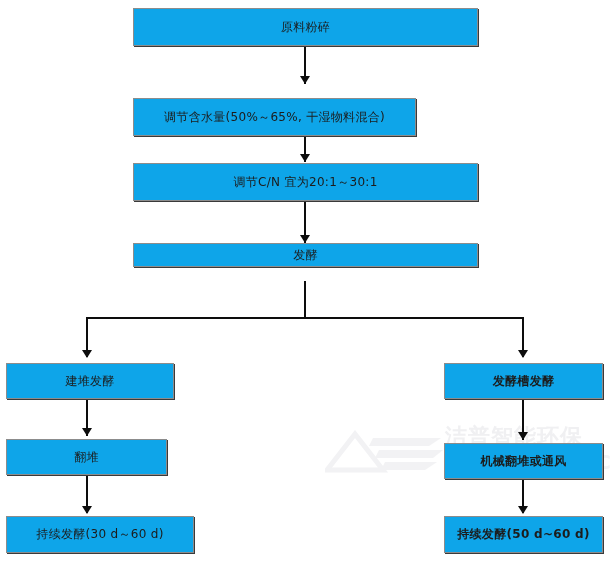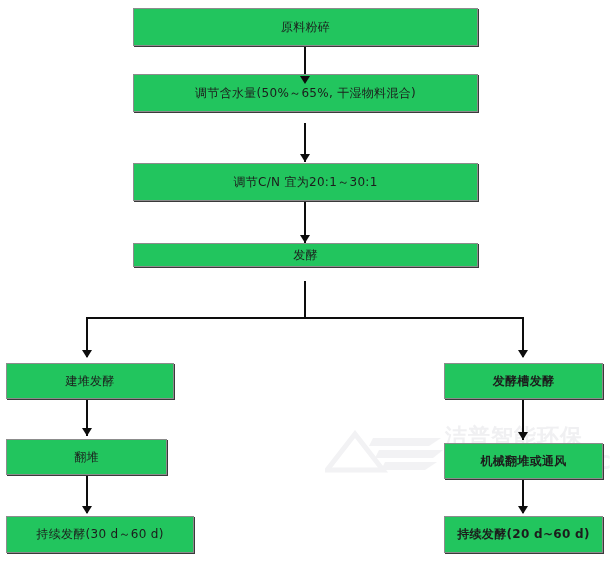--- a/index.html
+++ b/index.html
@@ -53,21 +53,21 @@
     font-weight: bold;
     letter-spacing: 3px;
     color: #f3f3f5;
     white-space: nowrap;
   }
 
   
   .node {
     position: absolute;
     box-sizing: border-box;
-    background: #22c55e;
+    background: #0ea5e9;
     border: 1px solid #8c8c8c;
     box-shadow: 1px 1px 0 0 #3a3a3a;
     display: flex;
     align-items: center;
     justify-content: center;
     z-index: 2;
   }
   .node .label {
     font-size: 12px;
     color: #1c1c1c;
@@ -116,21 +116,21 @@
     <div class="wm-text">洁普智能环保</div>
     <div class="wm-sub">GEP ECOTECH</div>
   </div>
 
   <div class="node" style="left:133px; top:8px; width:345px; height:38px;">
     <span class="label">原料粉碎</span>
   </div>
   <div class="vline" style="left:304px; top:46px; height:38px;"></div>
   <div class="arrowhead" style="left:300px; top:76px;"></div>
 
-  <div class="node" style="left:133px; top:74px; width:345px; height:38px;">
+  <div class="node" style="left:133px; top:98px; width:283px; height:38px;">
     <span class="label">调节含水量(50%～65%, 干湿物料混合)</span>
   </div>
   <div class="vline" style="left:304px; top:123px; height:39px;"></div>
   <div class="arrowhead" style="left:300px; top:154px;"></div>
 
   <div class="node" style="left:133px; top:163px; width:345px; height:38px;">
     <span class="label">调节C/N 宜为20:1～30:1</span>
   </div>
   <div class="vline" style="left:304px; top:201px; height:42px;"></div>
   <div class="arrowhead" style="left:300px; top:235px;"></div>
@@ -170,16 +170,16 @@
   <div class="vline" style="left:522px; top:399px; height:41px;"></div>
   <div class="arrowhead" style="left:518px; top:432px;"></div>
 
   <div class="node bold" style="left:444px; top:443px; width:159px; height:36px;">
     <span class="label">机械翻堆或通风</span>
   </div>
   <div class="vline" style="left:522px; top:479px; height:34px;"></div>
   <div class="arrowhead" style="left:518px; top:506px;"></div>
 
   <div class="node bold" style="left:444px; top:516px; width:159px; height:37px;">
-    <span class="label">持续发酵(20  d~60    d)</span>
+    <span class="label">持续发酵(50  d~60    d)</span>
   </div>
 
 </div>
 
 </body></html>

